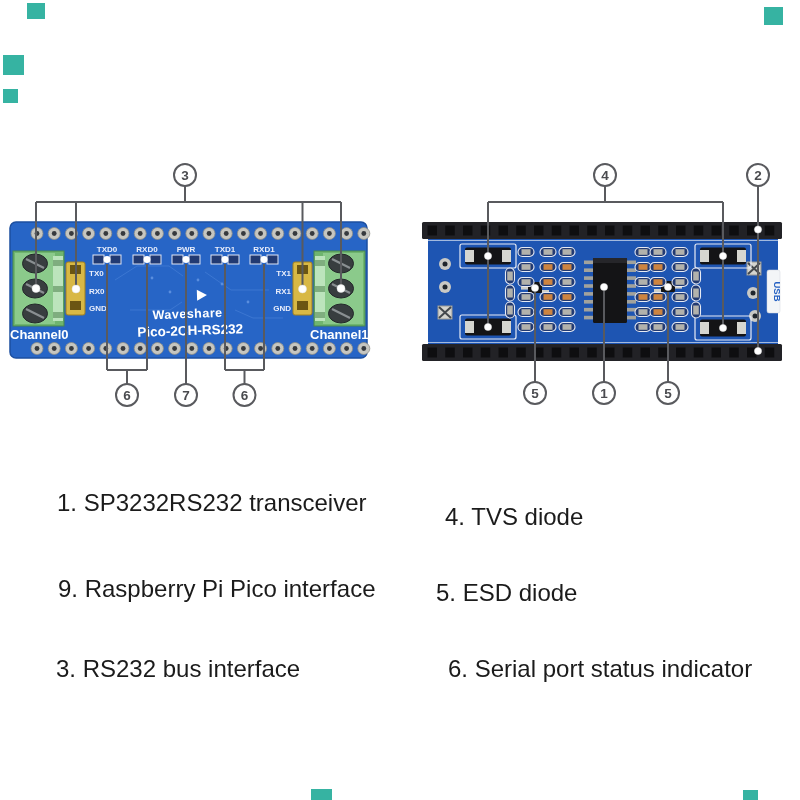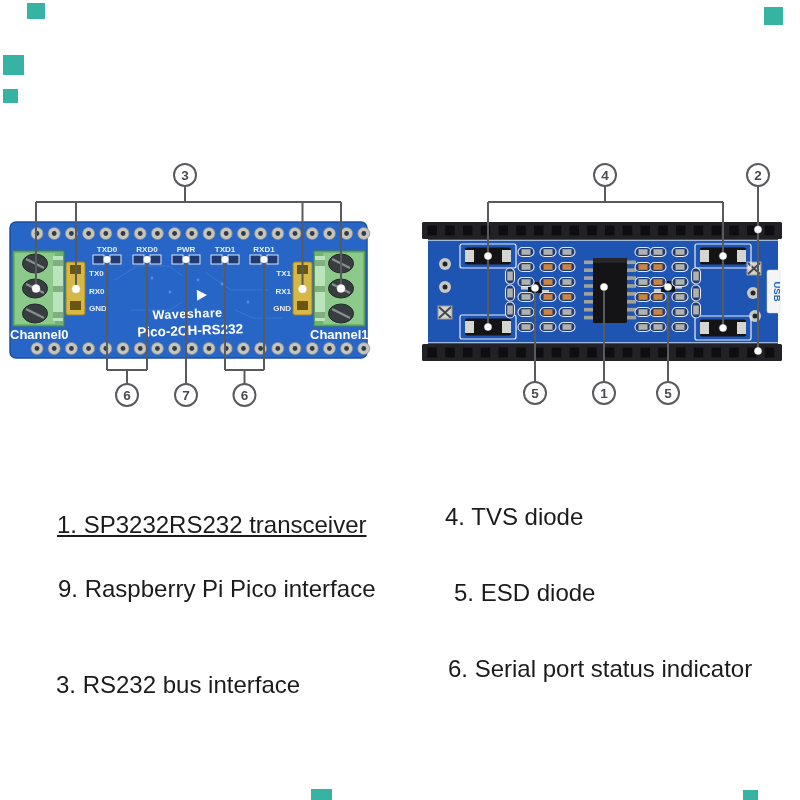--- a/index.html
+++ b/index.html
@@ -3,25 +3,25 @@
 <meta charset="utf-8">
 <style>
   html,body{margin:0;padding:0;background:#fff;}
   .canvas{position:relative;width:800px;height:800px;background:#ffffff;overflow:hidden;
           font-family:"Liberation Sans",sans-serif;}
   svg text{font-family:"Liberation Sans",sans-serif;}
   .board-svg{position:absolute;width:400px;height:250px;}
   #left-board-svg{left:0;top:160px;}
   #right-board-svg{left:400px;top:160px;}
   .legend-item{position:absolute;font-size:24px;color:#1b1b1b;white-space:nowrap;}
-  .lg-1{left:57px;top:511px;text-decoration:underline;}
+  .lg-1{left:57px;top:489px;}
   .lg-2{left:58px;top:575px;}
-  .lg-3{left:56px;top:655px;margin-top:16px;}
+  .lg-3{left:56px;top:655px;}
   .lg-4{left:445px;top:503px;text-align:center;}
-  .lg-5{left:454px;top:579px;}
+  .lg-5{left:436px;top:579px;}
   .lg-6{left:448px;top:655px;}
   .teal{position:absolute;background:#36b3a2;}
   .tm-1{left:27px;top:3px;width:18px;height:16px;}
   .tm-2{left:3px;top:55px;width:21px;height:20px;}
   .tm-3{left:3px;top:89px;width:15px;height:14px;}
   .tm-4{left:764px;top:7px;width:19px;height:18px;}
   .tm-5{left:311px;top:789px;width:21px;height:11px;}
   .tm-6{left:743px;top:790px;width:15px;height:10px;}
   .silk{font-weight:bold;fill:#e9eefb;font-size:8px;}
   .brandtxt{font-weight:bold;fill:#ffffff;}

